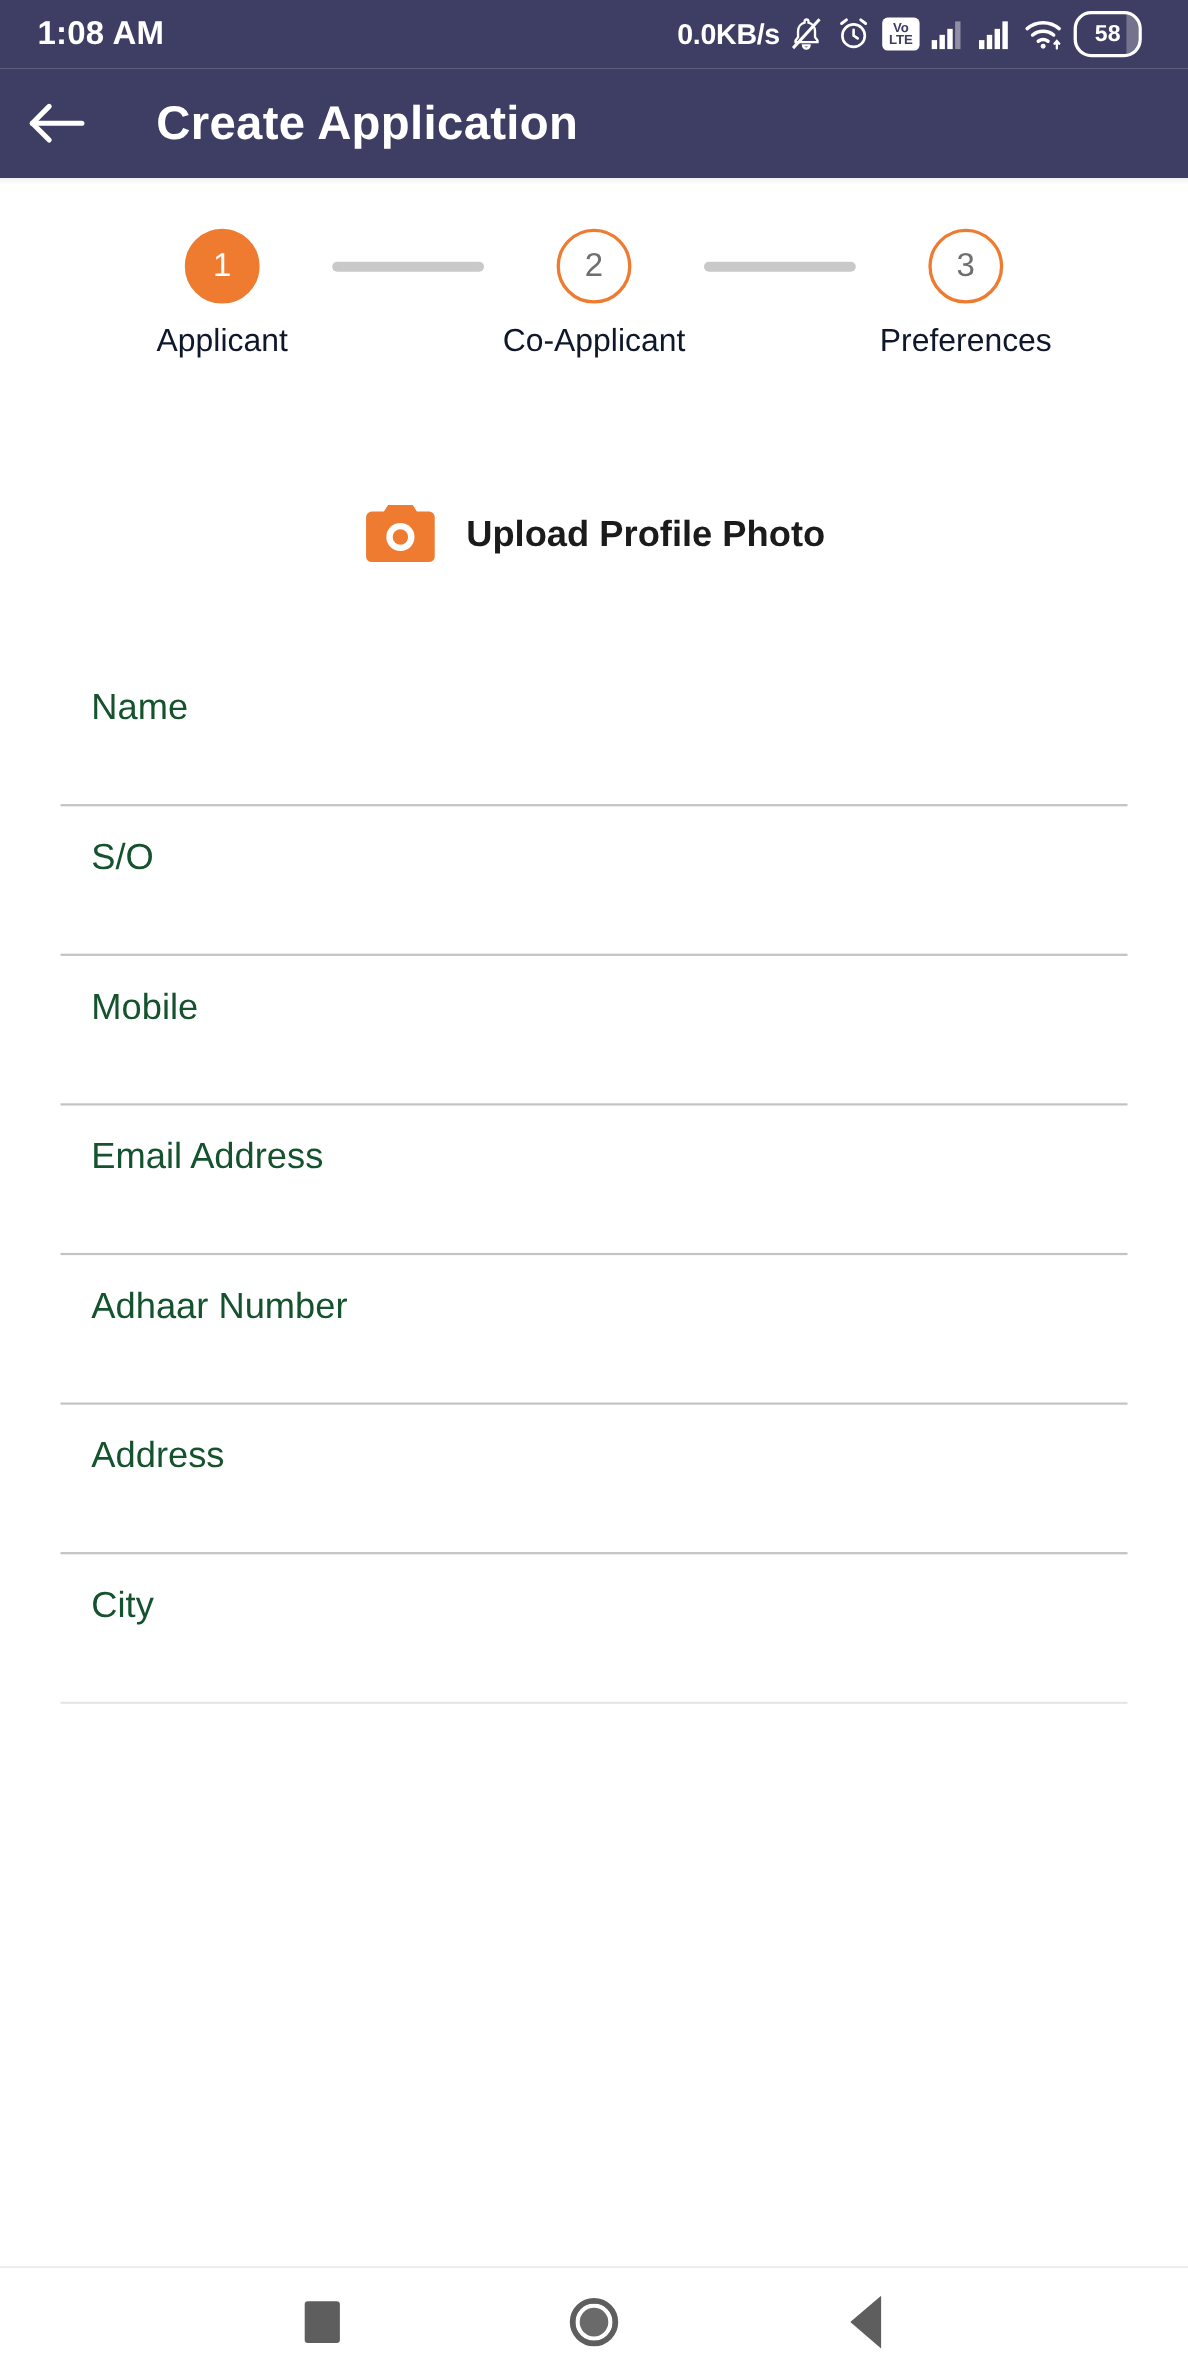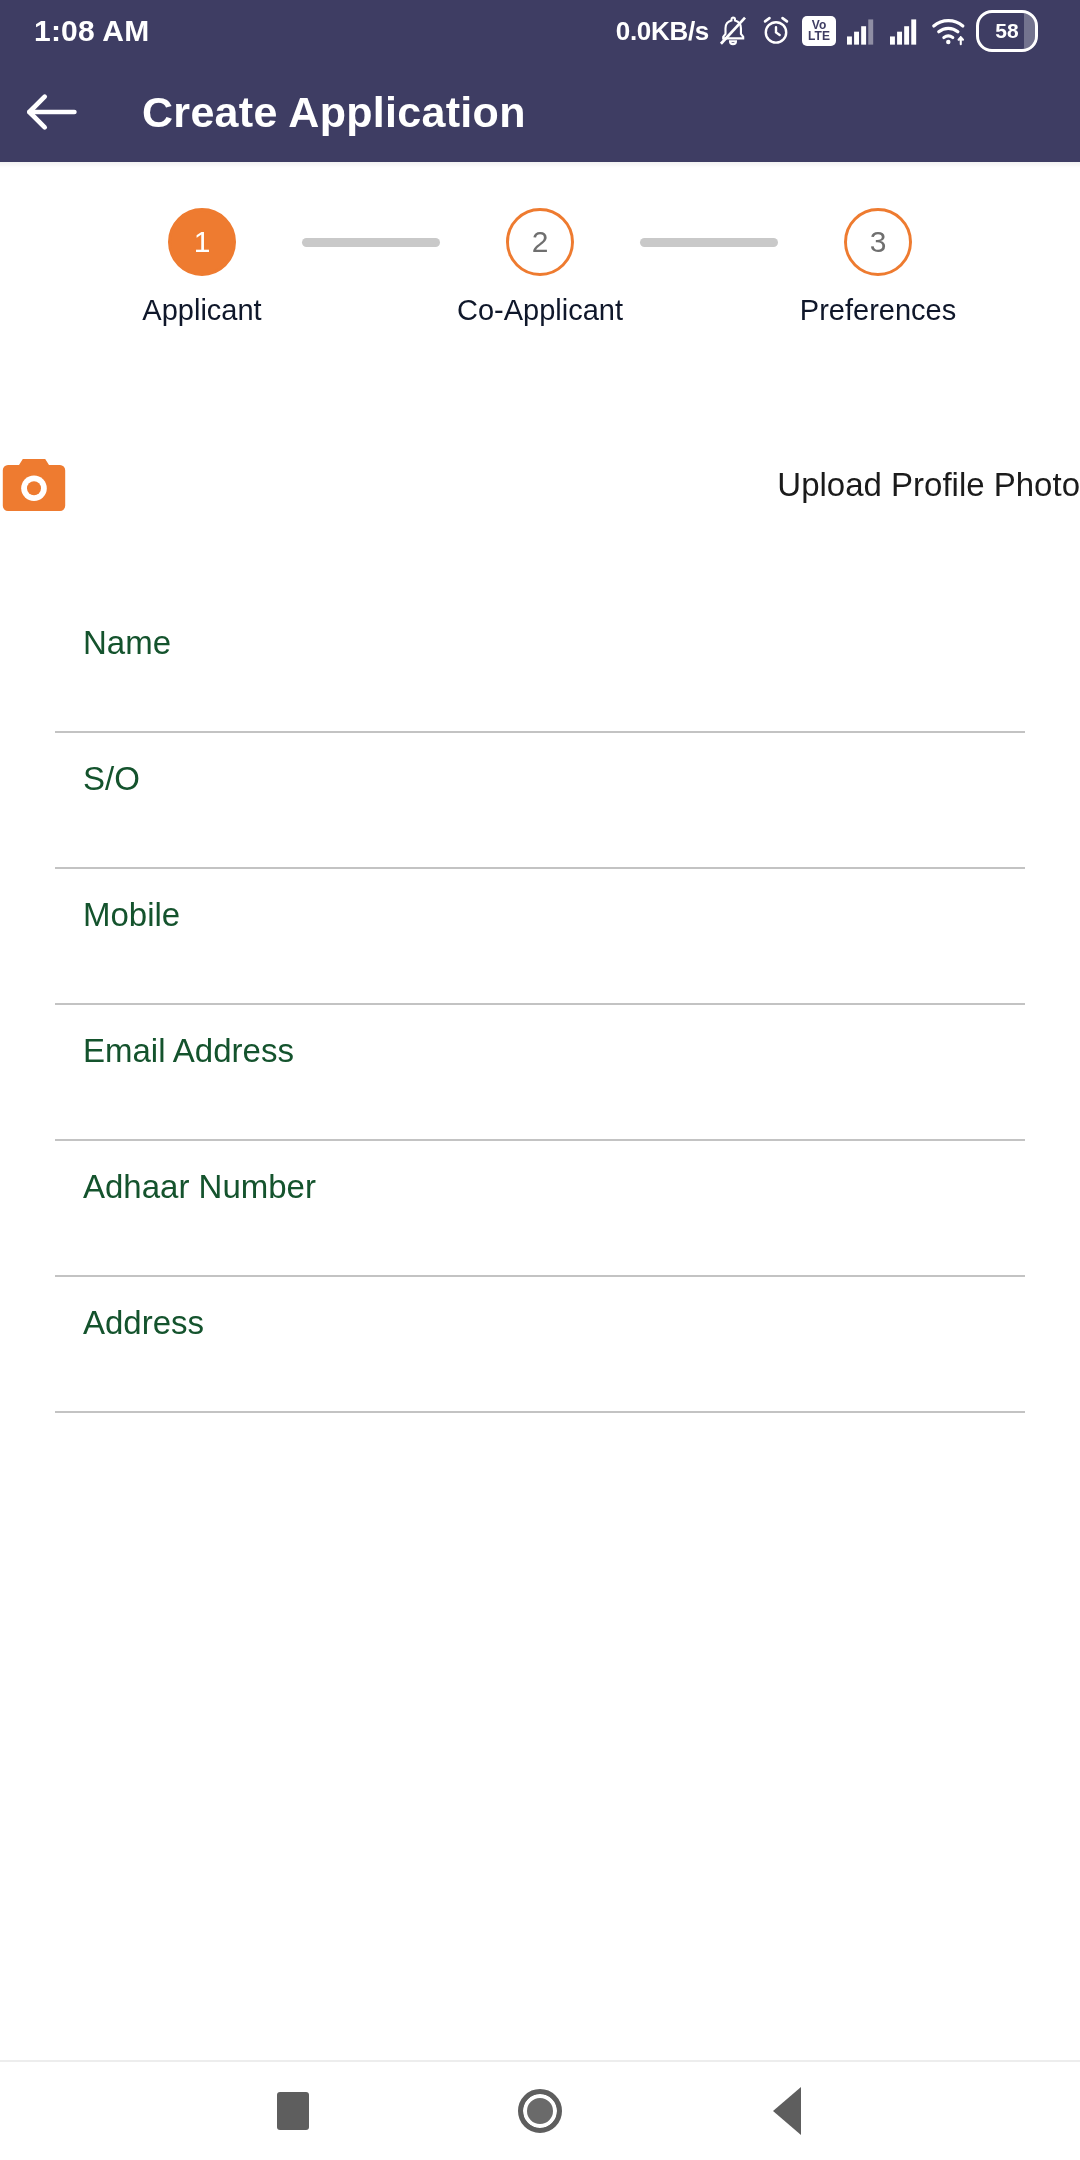--- a/index.html
+++ b/index.html
@@ -168,23 +168,24 @@
     border-radius: 5px;
     background: #c9c9c9;
     margin-top: 30px;
     flex: none;
   }
 
   
   .upload-row {
     display: flex;
     align-items: center;
-    justify-content: space-between;
+    justify-content: center;
     margin-top: 128px;
     gap: 26px;
+    font-weight: bold;
   }
   .camera-icon {
     width: 68px;
     height: 60px;
     flex: none;
   }
   .upload-label {
     font-size: 33px;
     color: #1b1b1b;
     white-space: nowrap;
@@ -385,20 +386,24 @@
       <div class="field-underline"></div>
     </div>
     <div class="field">
       <div class="field-placeholder">Adhaar Number</div>
       <div class="field-underline"></div>
     </div>
     <div class="field">
       <div class="field-placeholder">Address</div>
       <div class="field-underline"></div>
     </div>
+    <div class="field last">
+      <div class="field-placeholder">City</div>
+      <div class="field-underline"></div>
+    </div>
   </div>
 </div>
 
 <div class="nav-bar">
   <div class="nav-btn">
     <span class="nav-square"></span>
   </div>
   <div class="nav-btn">
     <span class="nav-circle"></span>
   </div>

